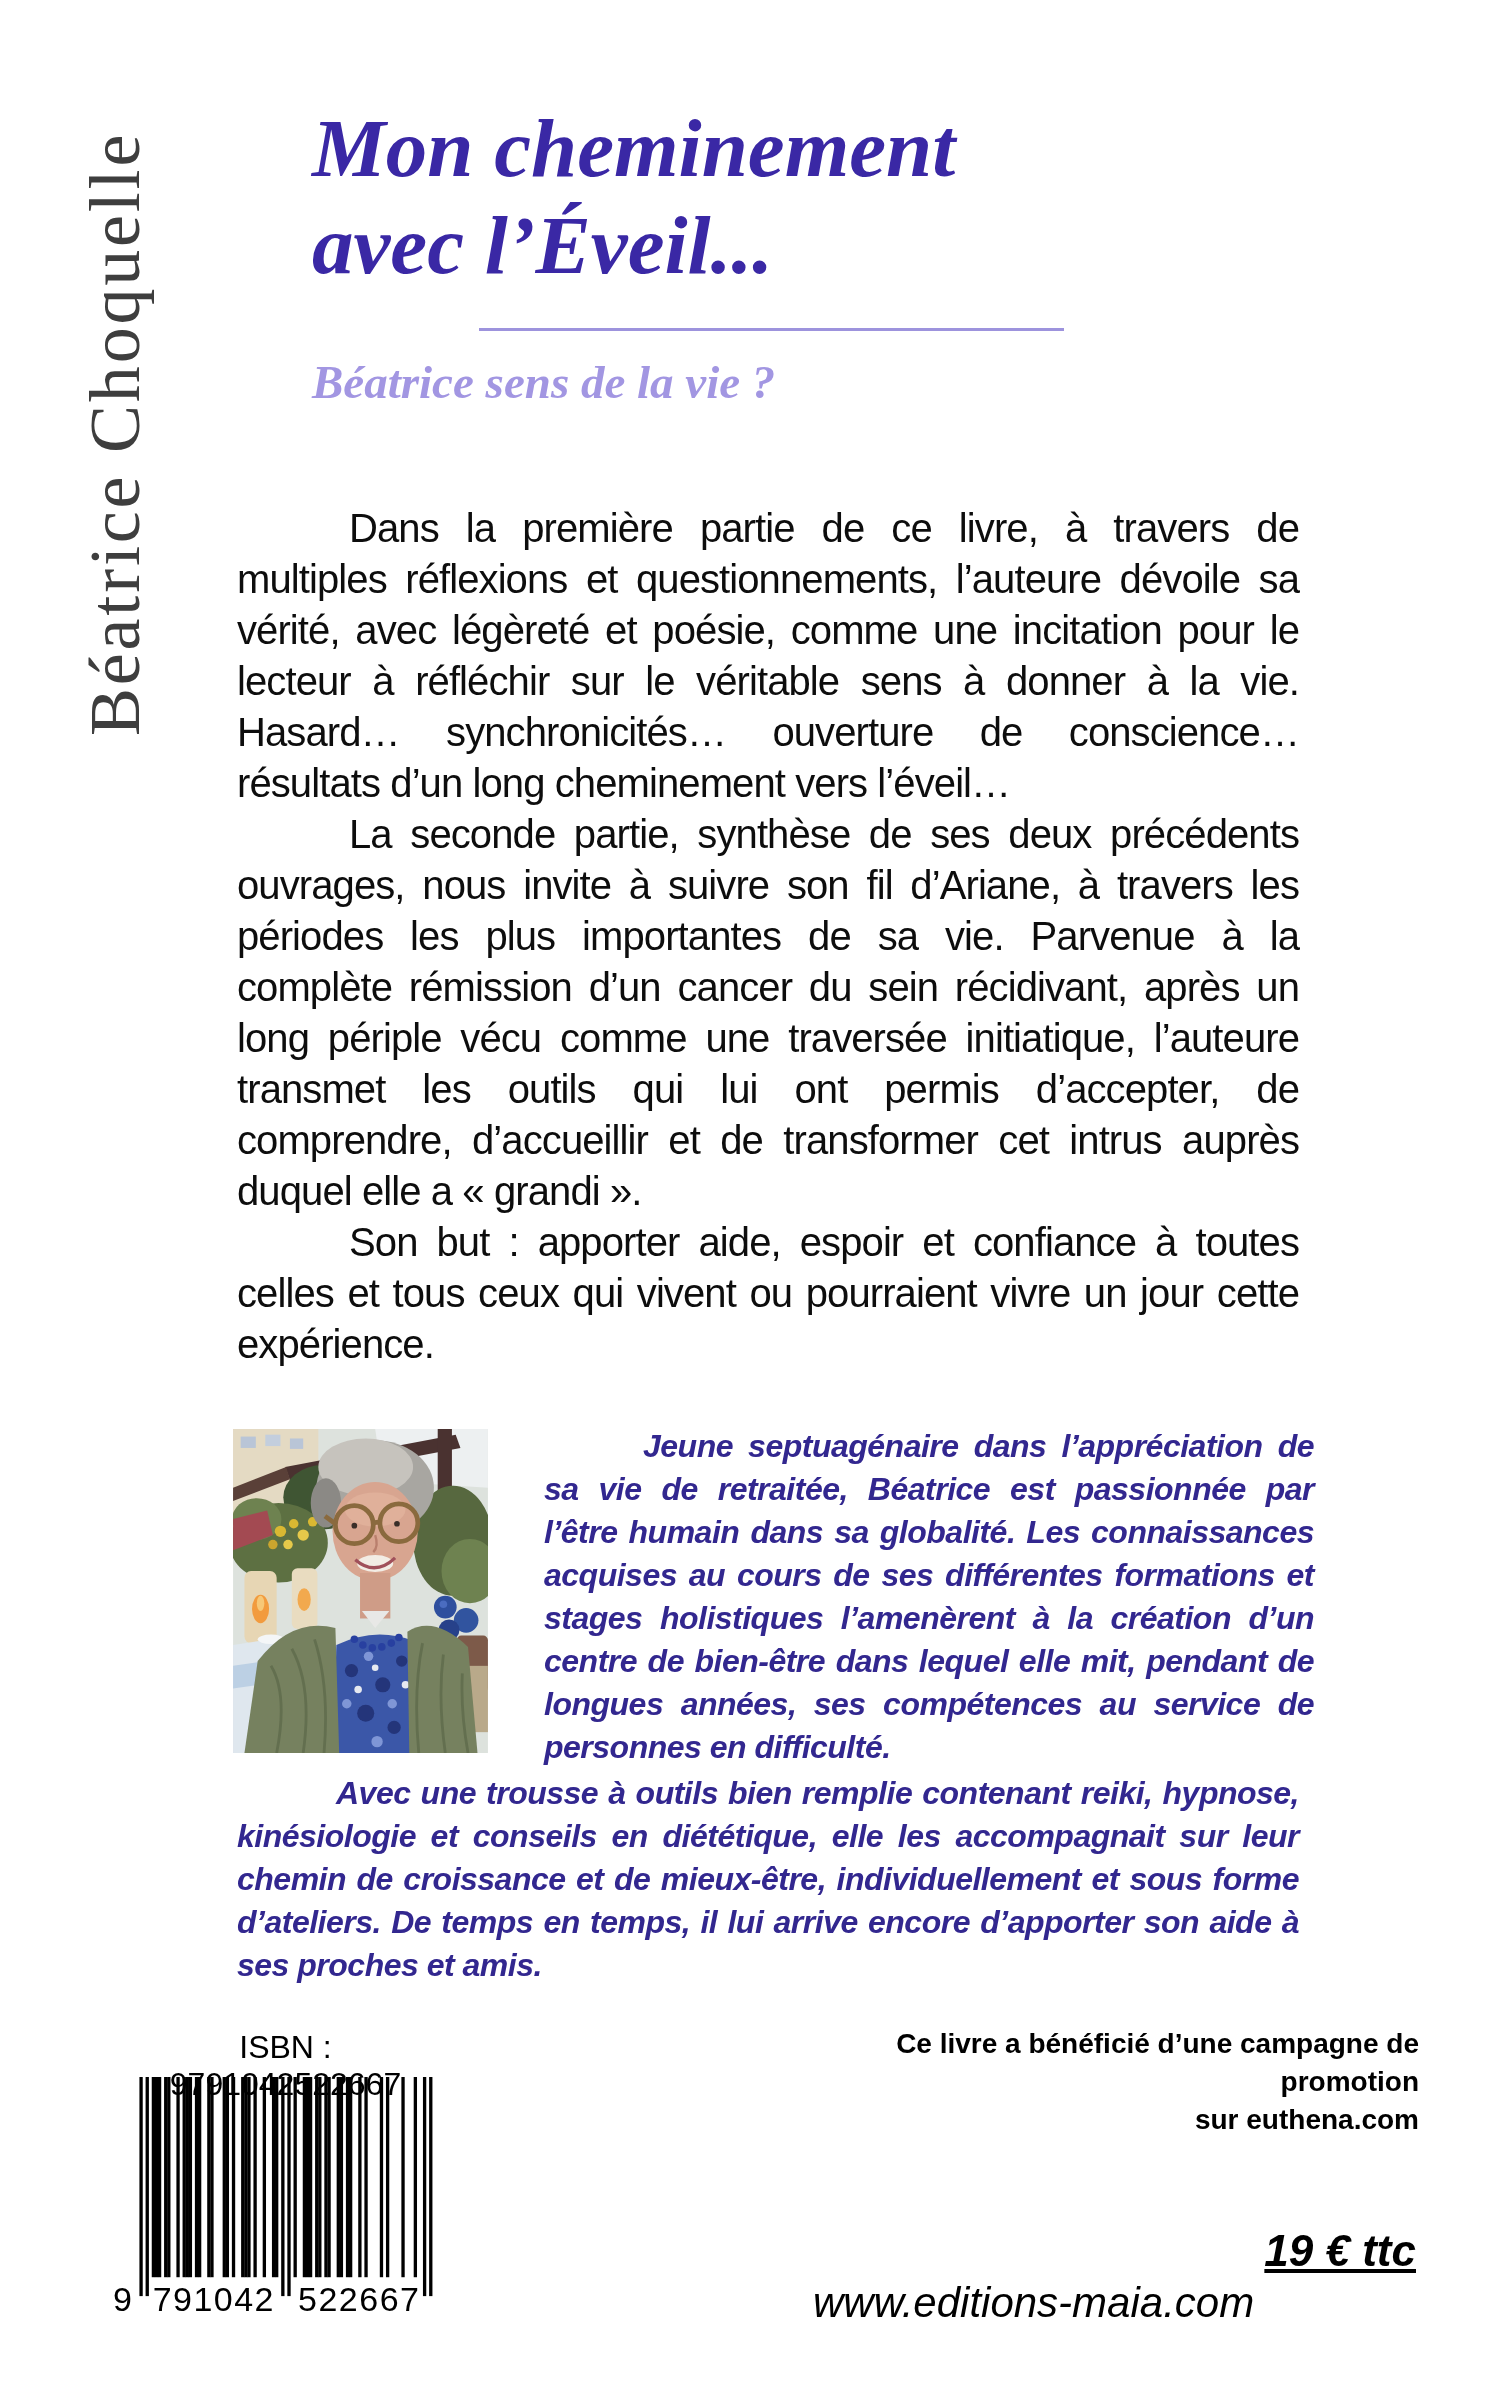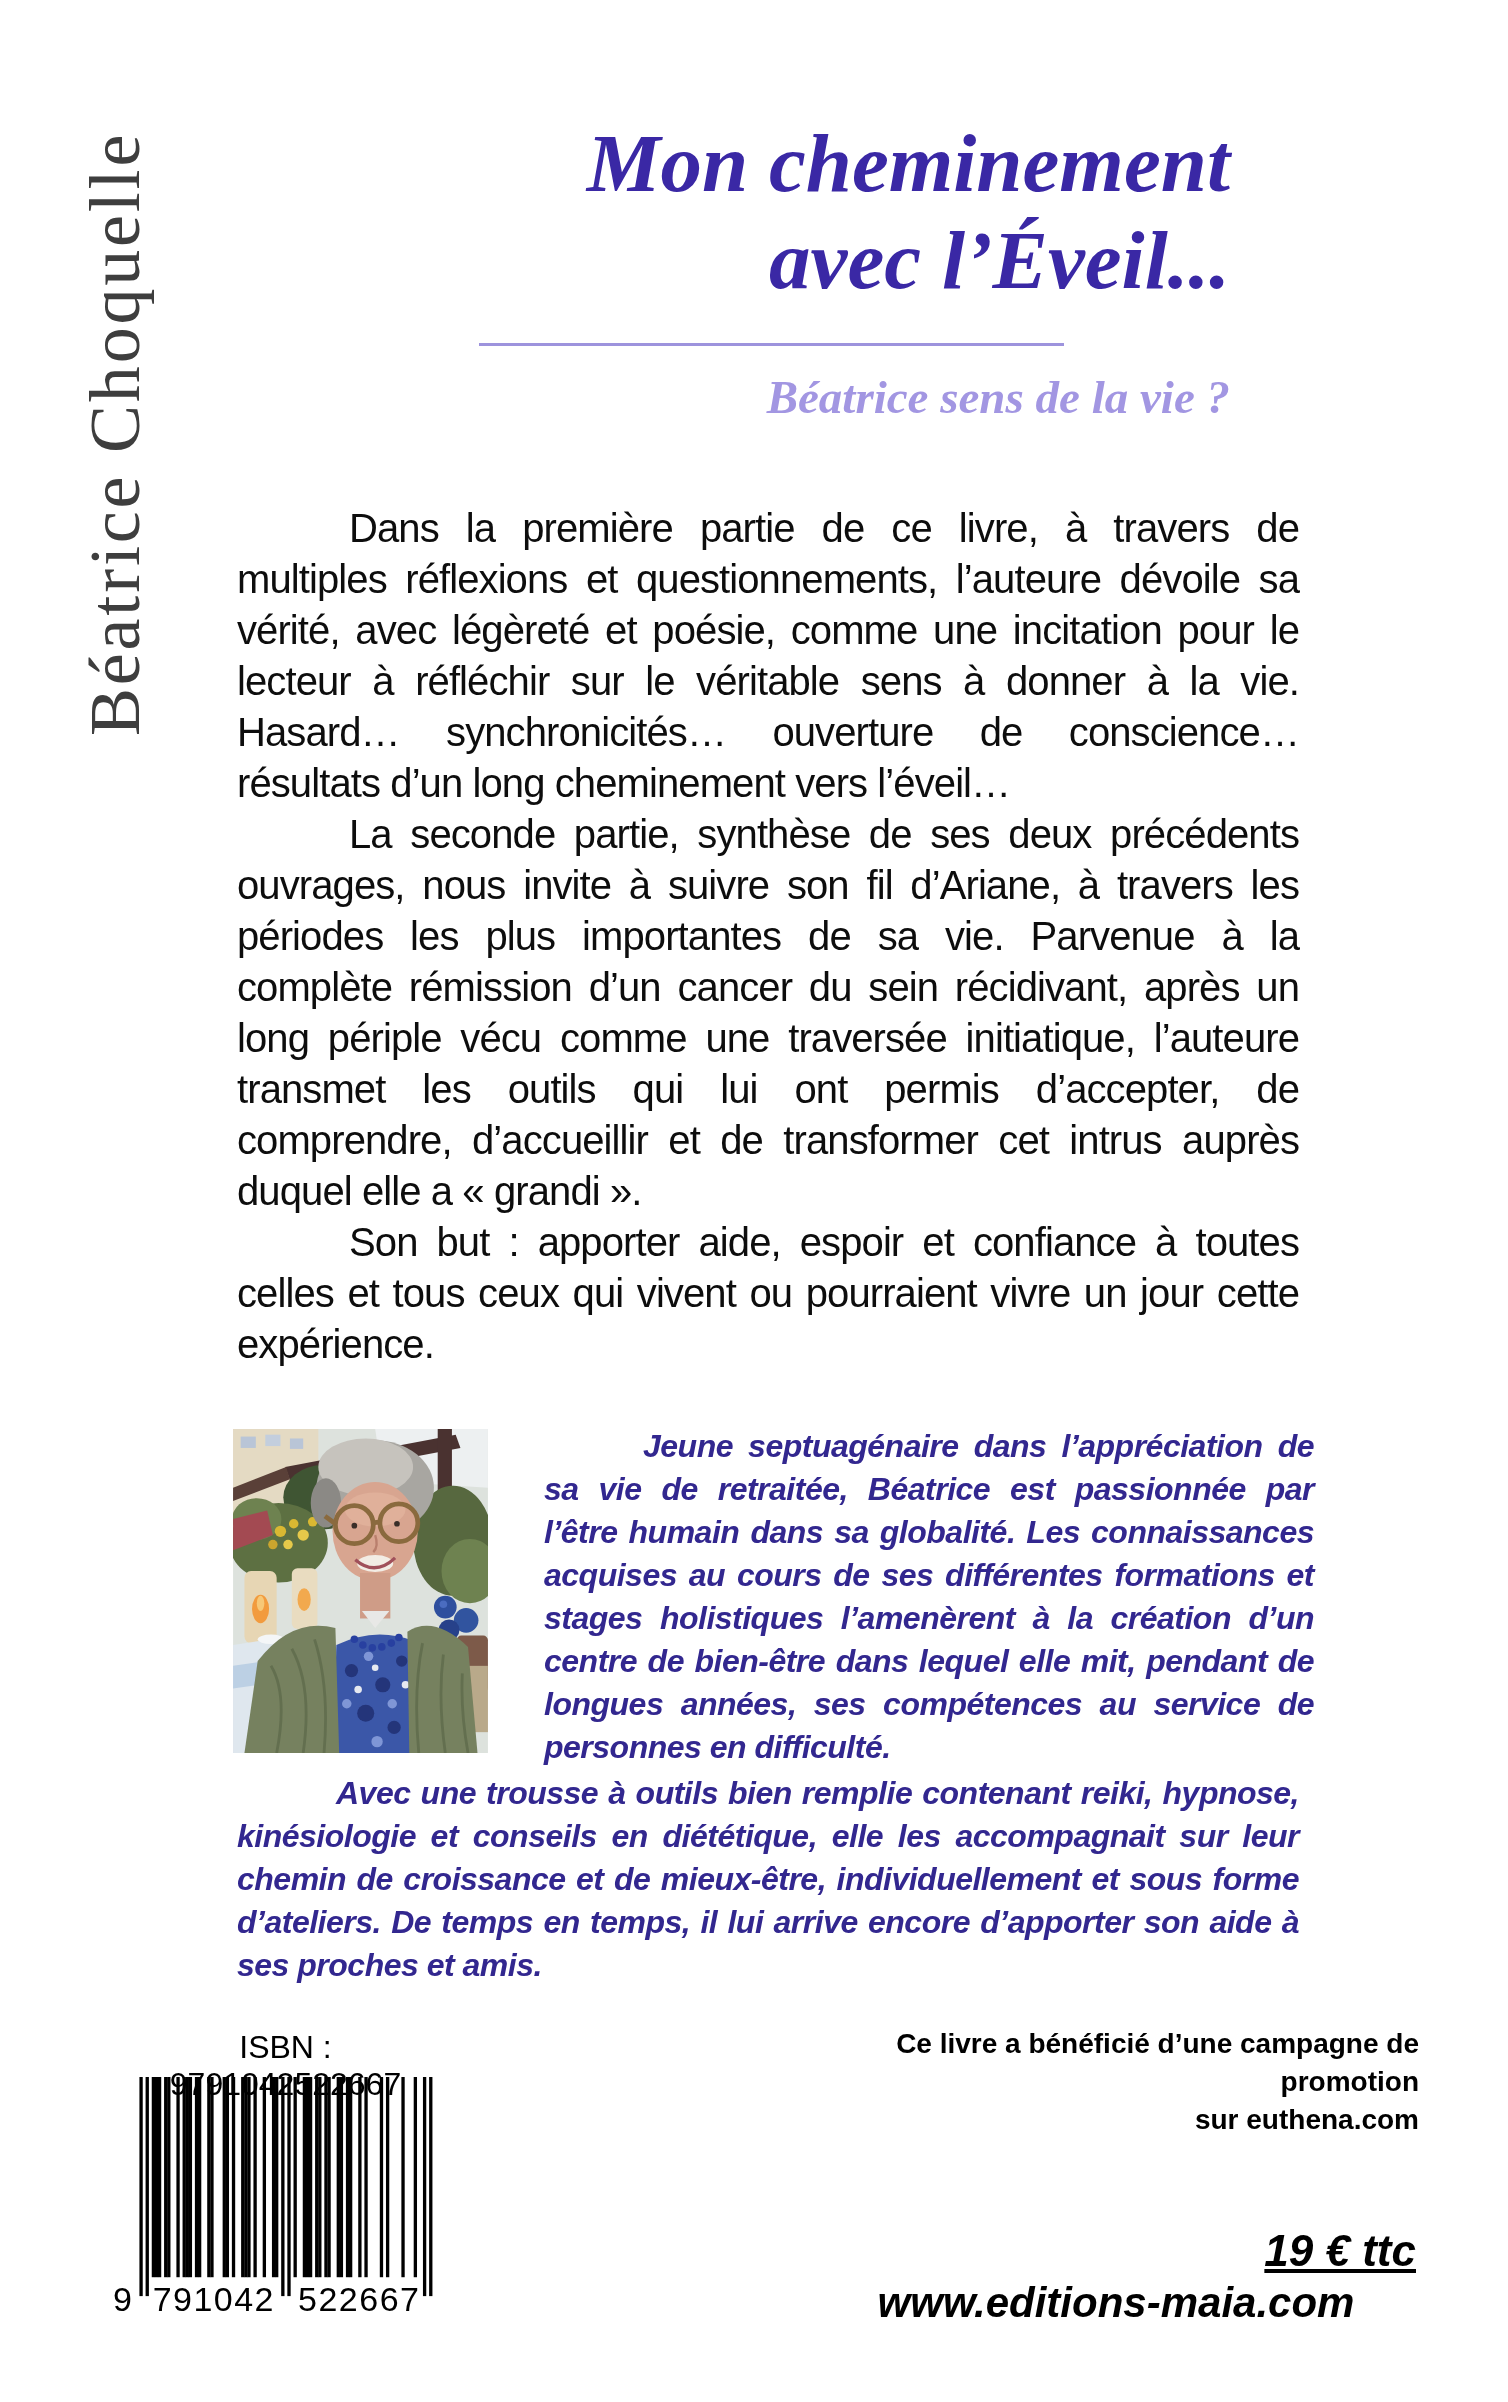--- a/index.html
+++ b/index.html
@@ -18,22 +18,22 @@
     transform-origin:0 0;
     white-space:nowrap;
     font-family:"Liberation Serif", serif;
     font-size:72px;
     letter-spacing:2.8px;
     color:#3e3e3e;
   }
   
   .title-block{
     position:absolute;
-    left:312px; top:115px; width:918px;
-    text-align:right;
+    left:312px; top:100px; width:918px;
+    text-align:left;
   }
   .title-line{
     font-family:cursive;
     font-style:italic;
     font-weight:600;
     font-size:83px;
     line-height:97px;
     color:#3a28a5;
   }
   .title-divider{
@@ -113,23 +113,23 @@
     text-align:right;
     font-style:italic;
     font-weight:700;
     font-size:44px;
     color:#000;
     text-decoration:underline;
   }
   .website{
     position:absolute;
     right:89px; top:2279px; width:606px;
-    text-align:center;
-    font-style:italic;
-    font-weight:700;
+    text-align:left;
+    font-style:italic;
+    font-weight:400;
     font-size:42px;
     color:#000;
   }
 </style>
 </head>
 <body>
 
 <div class="page">
 
   <div class="spine-author">Béatrice Choquelle</div>

